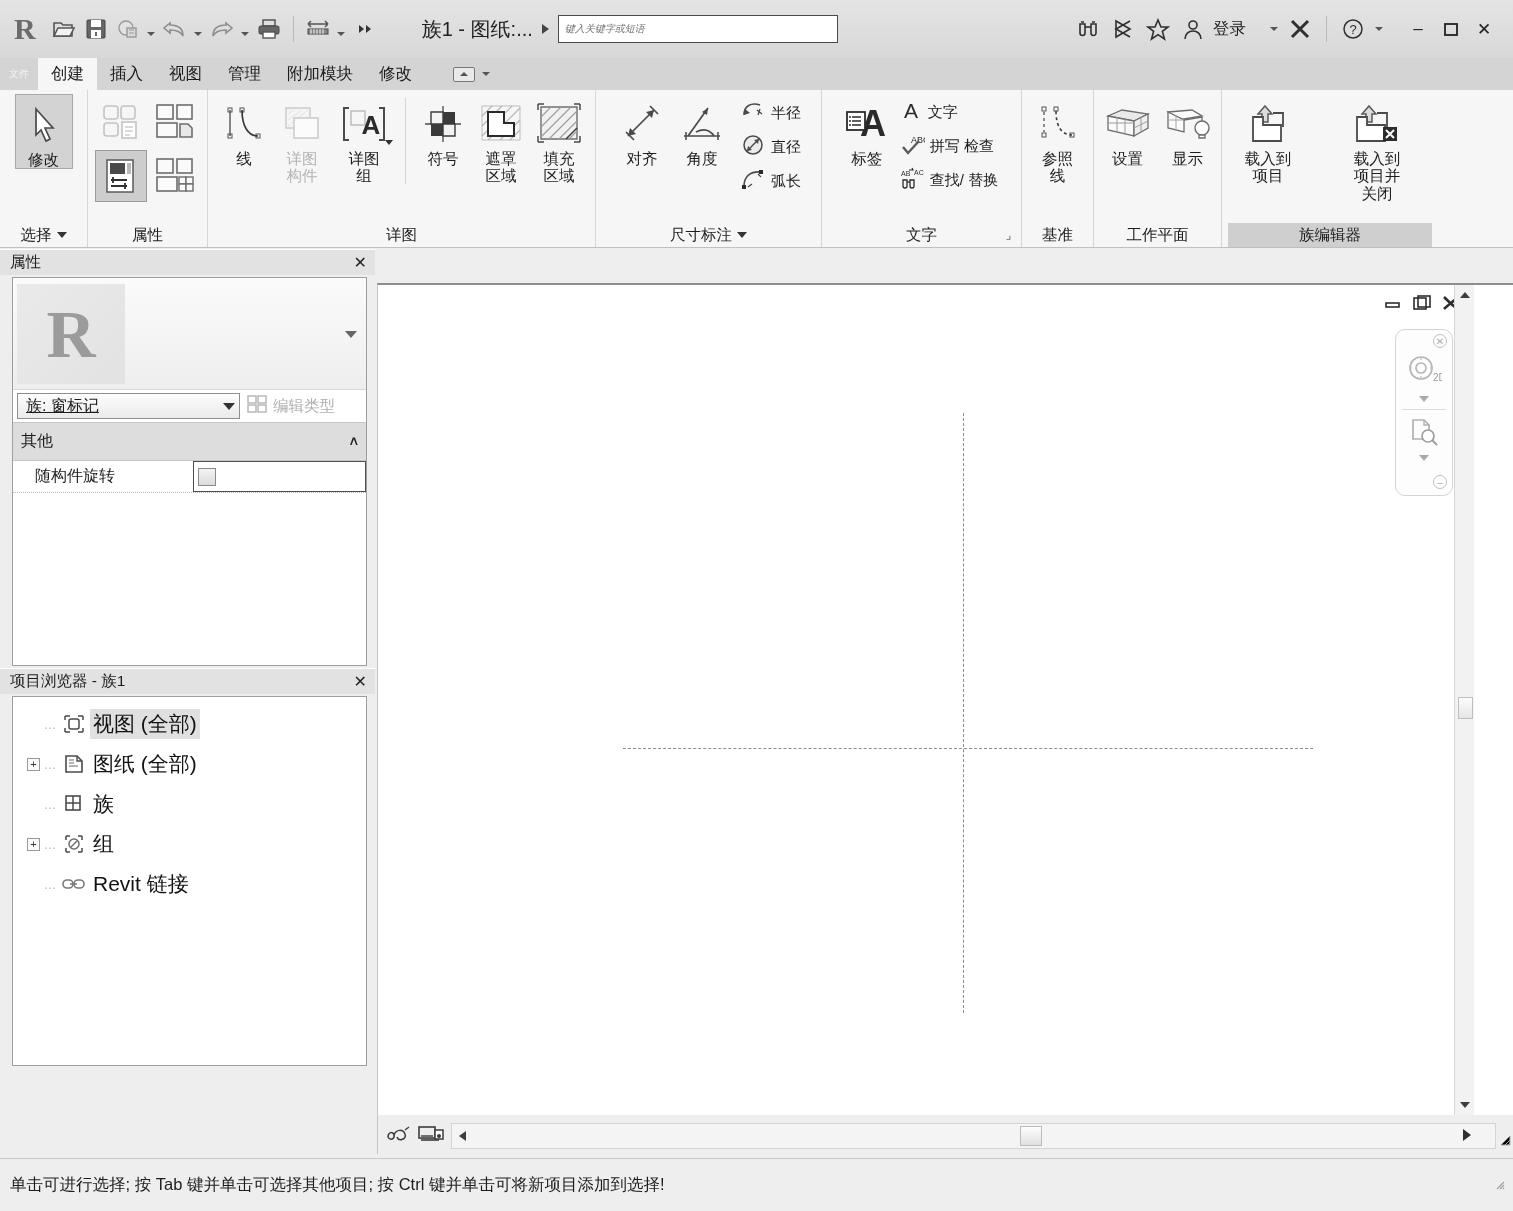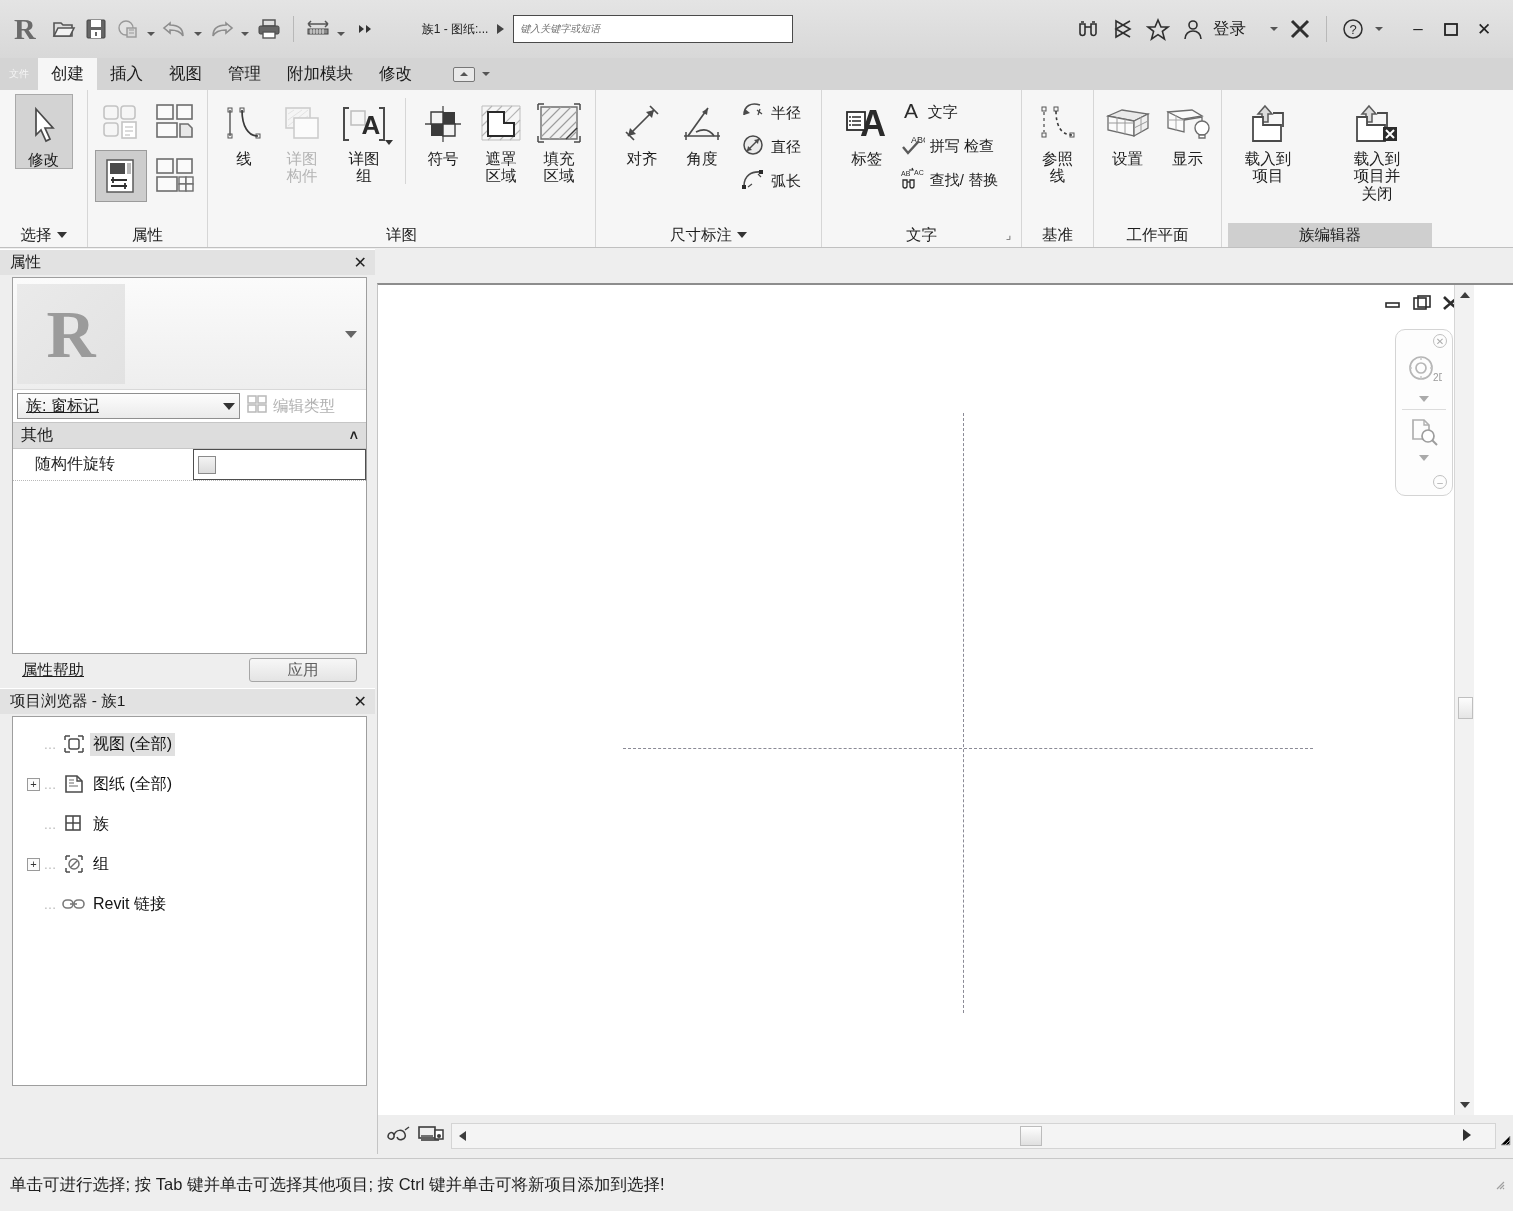--- a/index.html
+++ b/index.html
@@ -35,21 +35,21 @@
   }
   .qcaret i {
     width: 0; height: 0; border-left: 4px solid transparent; border-right: 4px solid transparent;
     border-top: 4px solid #555; display: block;
   }
   .qsep { width: 1px; height: 26px; background: #b8b8b8; margin: 0 7px; }
 
   .titlecenter {
     display: flex; align-items: center; gap: 9px; margin-left: 42px;
   }
-  .doctitle { font-size: 12px; color: #222; white-space: nowrap; }
+  .doctitle { font-size: 20px; color: #222; white-space: nowrap; }
   .tri-right {
     width: 0; height: 0; border-top: 5px solid transparent; border-bottom: 5px solid transparent;
     border-left: 7px solid #444;
   }
   .searchbox {
     width: 280px; height: 28px; background: #fff; border: 1px solid #4a4a4a;
     display: flex; align-items: center; padding-left: 6px;
   }
   .searchbox span {
     font-size: 10px; color: #737373; font-style: italic; white-space: nowrap;
@@ -190,21 +190,21 @@
   .famselect .v { font-size: 16px; color: #1d1d1d; white-space: nowrap; text-decoration: underline; }
   .famselect .dd {
     margin-left: auto; width: 0; height: 0;
     border-left: 6px solid transparent; border-right: 6px solid transparent;
     border-top: 7px solid #333;
   }
   .edittype { display: flex; align-items: center; gap: 5px; width: 116px; }
   .edittype .lb { font-size: 15.5px; color: #b0b0b0; white-space: nowrap; }
 
   .grouphdr {
-    height: 27px; background: #dddddd; display: flex; align-items: center;
+    height: 39px; background: #dddddd; display: flex; align-items: center;
     padding: 0 8px 0 8px; border-top: 1px solid #c6c6c6; border-bottom: 1px solid #c6c6c6;
   }
   .grouphdr .t { font-size: 16px; color: #1d1d1d; }
   .grouphdr .chev { margin-left: auto; font-size: 14px; color: #222; font-weight: bold; }
 
   .proprow {
     display: flex; align-items: stretch; height: 32px;
     border-bottom: 1px dotted #b9b9b9;
   }
   .proprow .pname {
@@ -245,21 +245,21 @@
   .plusbox {
     width: 13px; height: 13px; border: 1px solid #9a9a9a; background: #fafafa;
     display: flex; align-items: center; justify-content: center;
     font-size: 11px; line-height: 1; color: #333;
   }
   .plusbox.empty { border: none; background: none; }
   .tdots {
     width: 15px; text-align: center; color: #b8b8b8; font-size: 13px; letter-spacing: 1px;
   }
   .ticn { width: 26px; display: flex; align-items: center; justify-content: center; color: #4b4b4b; }
-  .tlabel { font-size: 16px; color: #121212; padding: 1px 3px; white-space: nowrap; }
+  .tlabel { font-size: 21px; color: #121212; padding: 1px 3px; white-space: nowrap; }
   .tlabel.hi { background: #e0e0e0; }
 
   
   .canvaswrap {
     position: absolute; left: 377px; top: 283px; width: 1136px; height: 871px;
     background: #fff; border-top: 2px solid #8d8d8d; border-left: 1px solid #c4c4c4;
   }
   .canvas {
     position: absolute; left: 0; top: 0; width: 1096px; height: 830px;
     background: #fff; overflow: hidden;
@@ -930,24 +930,20 @@
       <div class="proprow">
         <div class="pname">随构件旋转</div>
         <div class="pval">
           <span class="cbox"></span>
         </div>
       </div>
 
       <div class="propsblank"></div>
     </div>
 
-    <div class="propsfooter">
-      <span class="helplink">属性帮助</span>
-      <span class="applybtn">应用</span>
-    </div>
 
     <div class="panelhdr" style="margin-top:2px">
       <span class="t">项目浏览器 - 族1</span>
       <span class="x">✕</span>
     </div>
 
     <div class="browserbody">
 
       <div class="trow">
         <span class="plusbox empty"></span>

